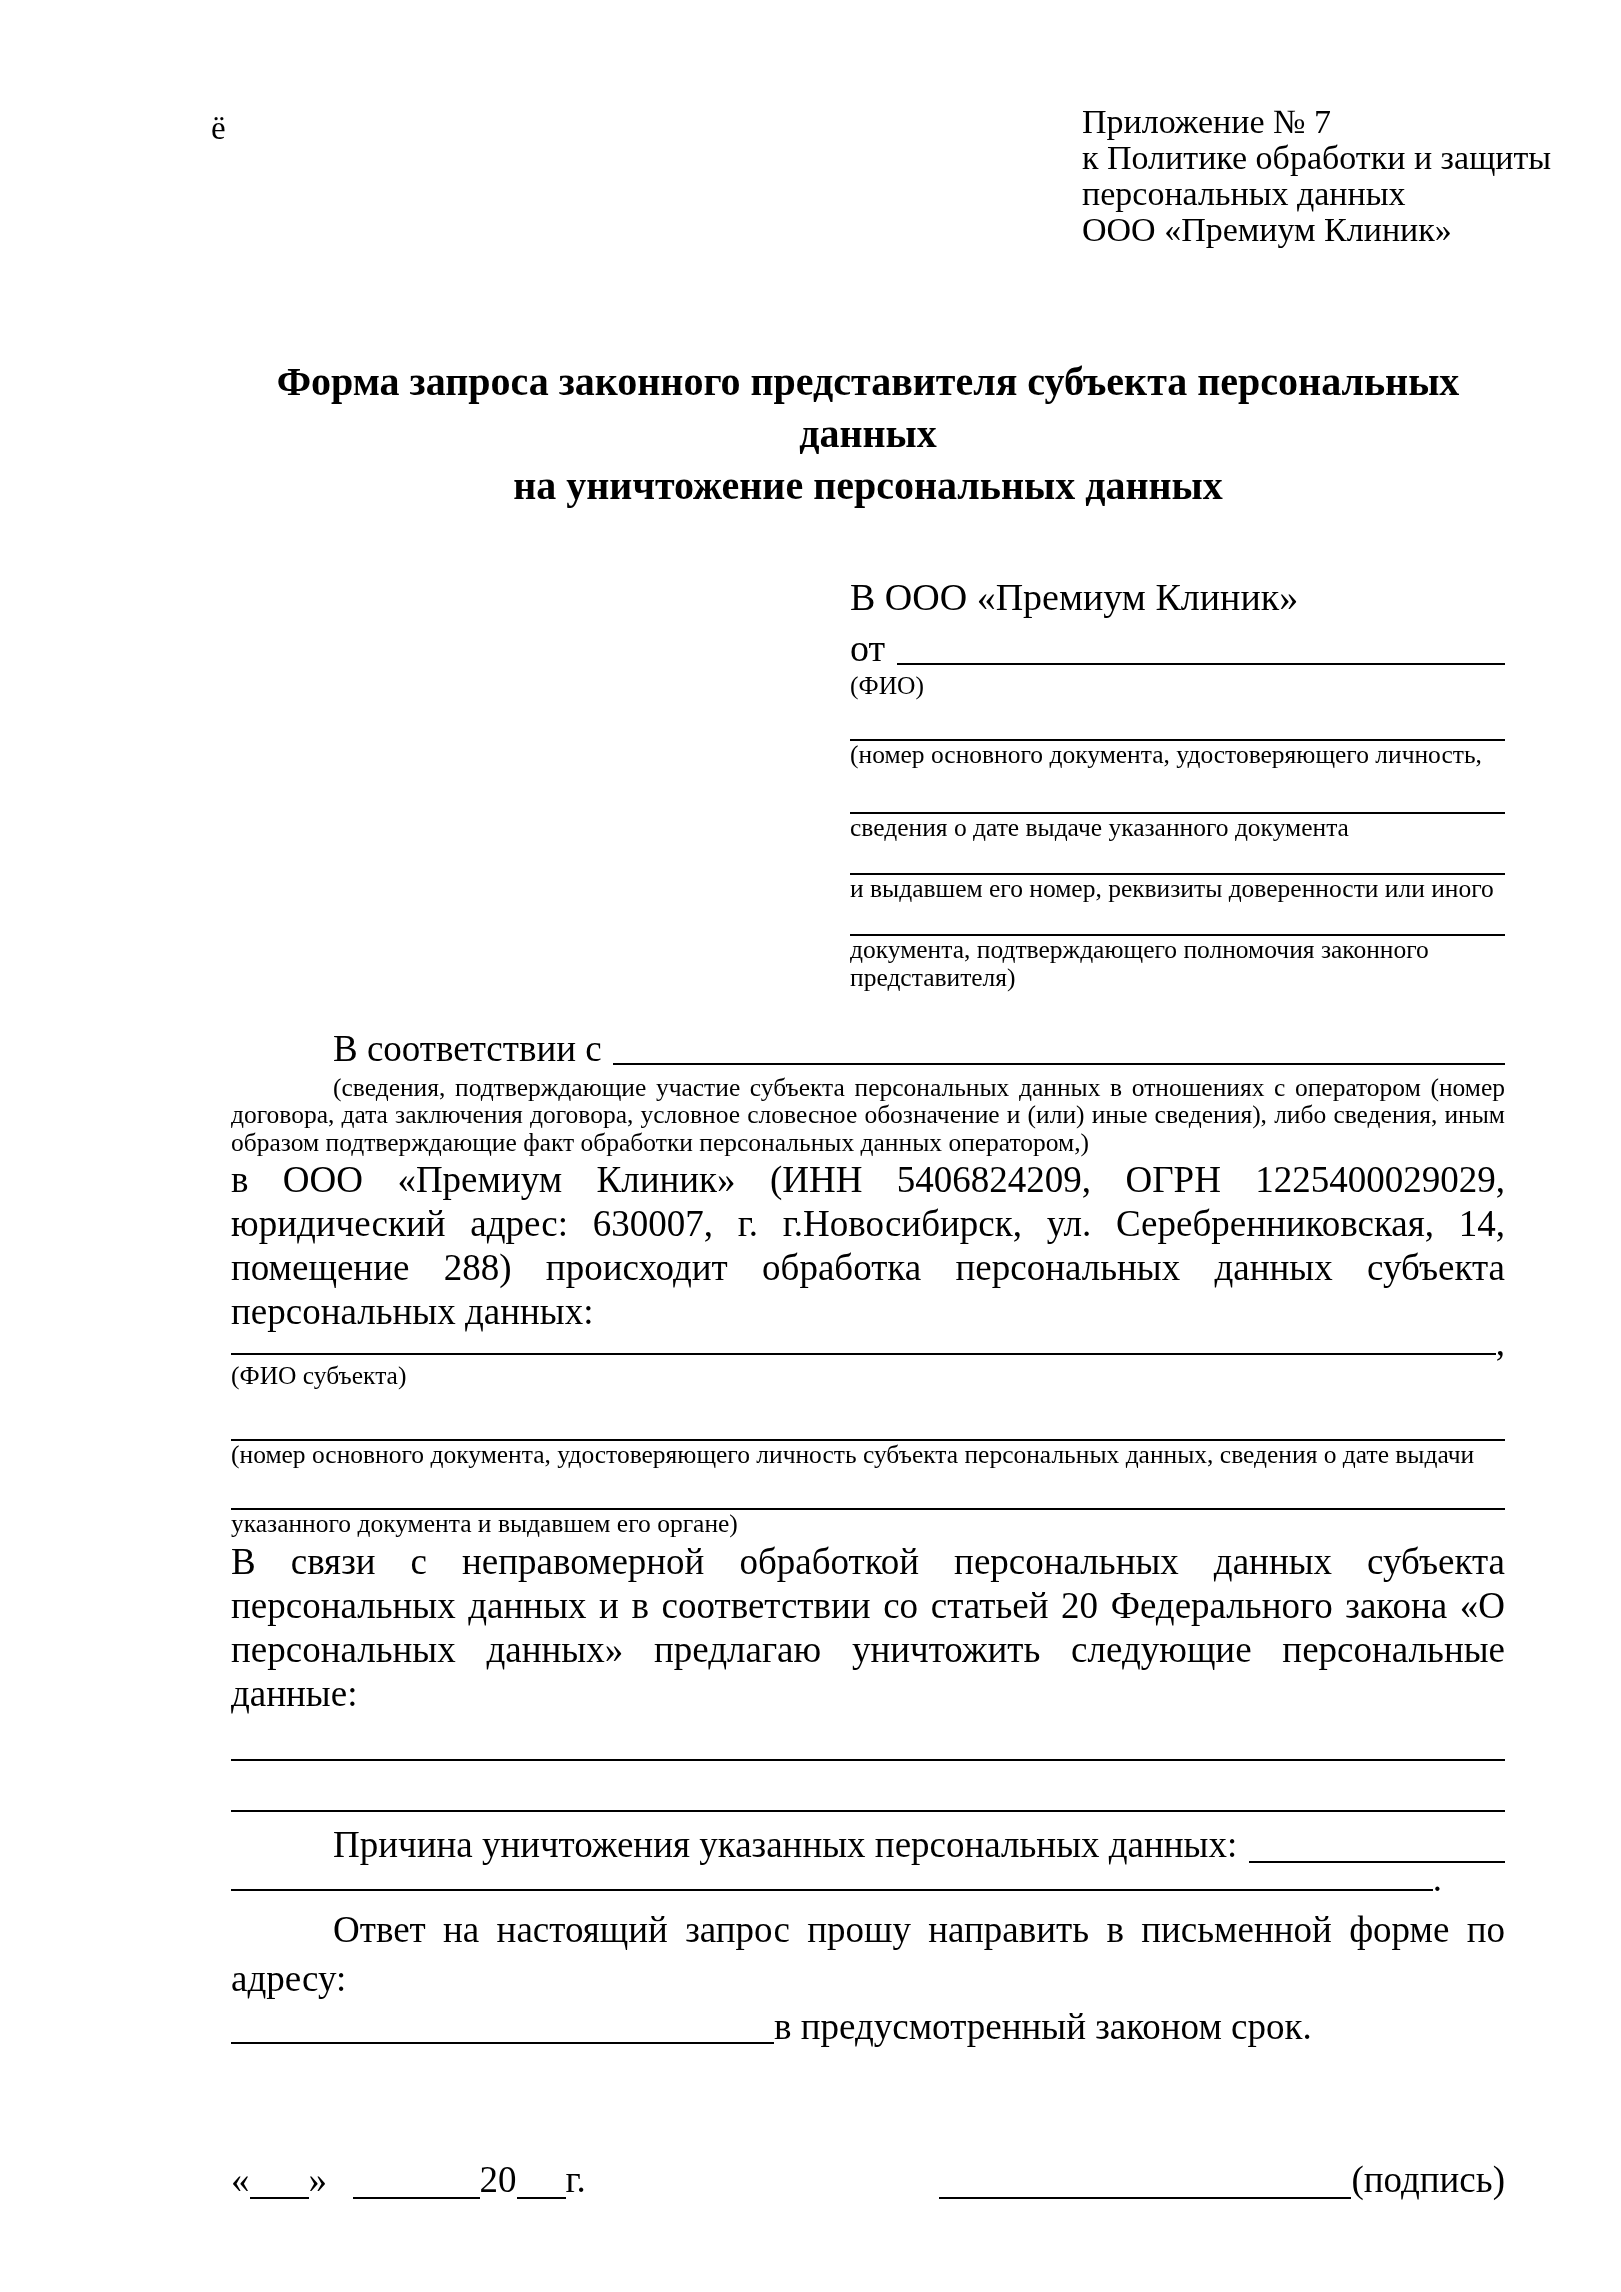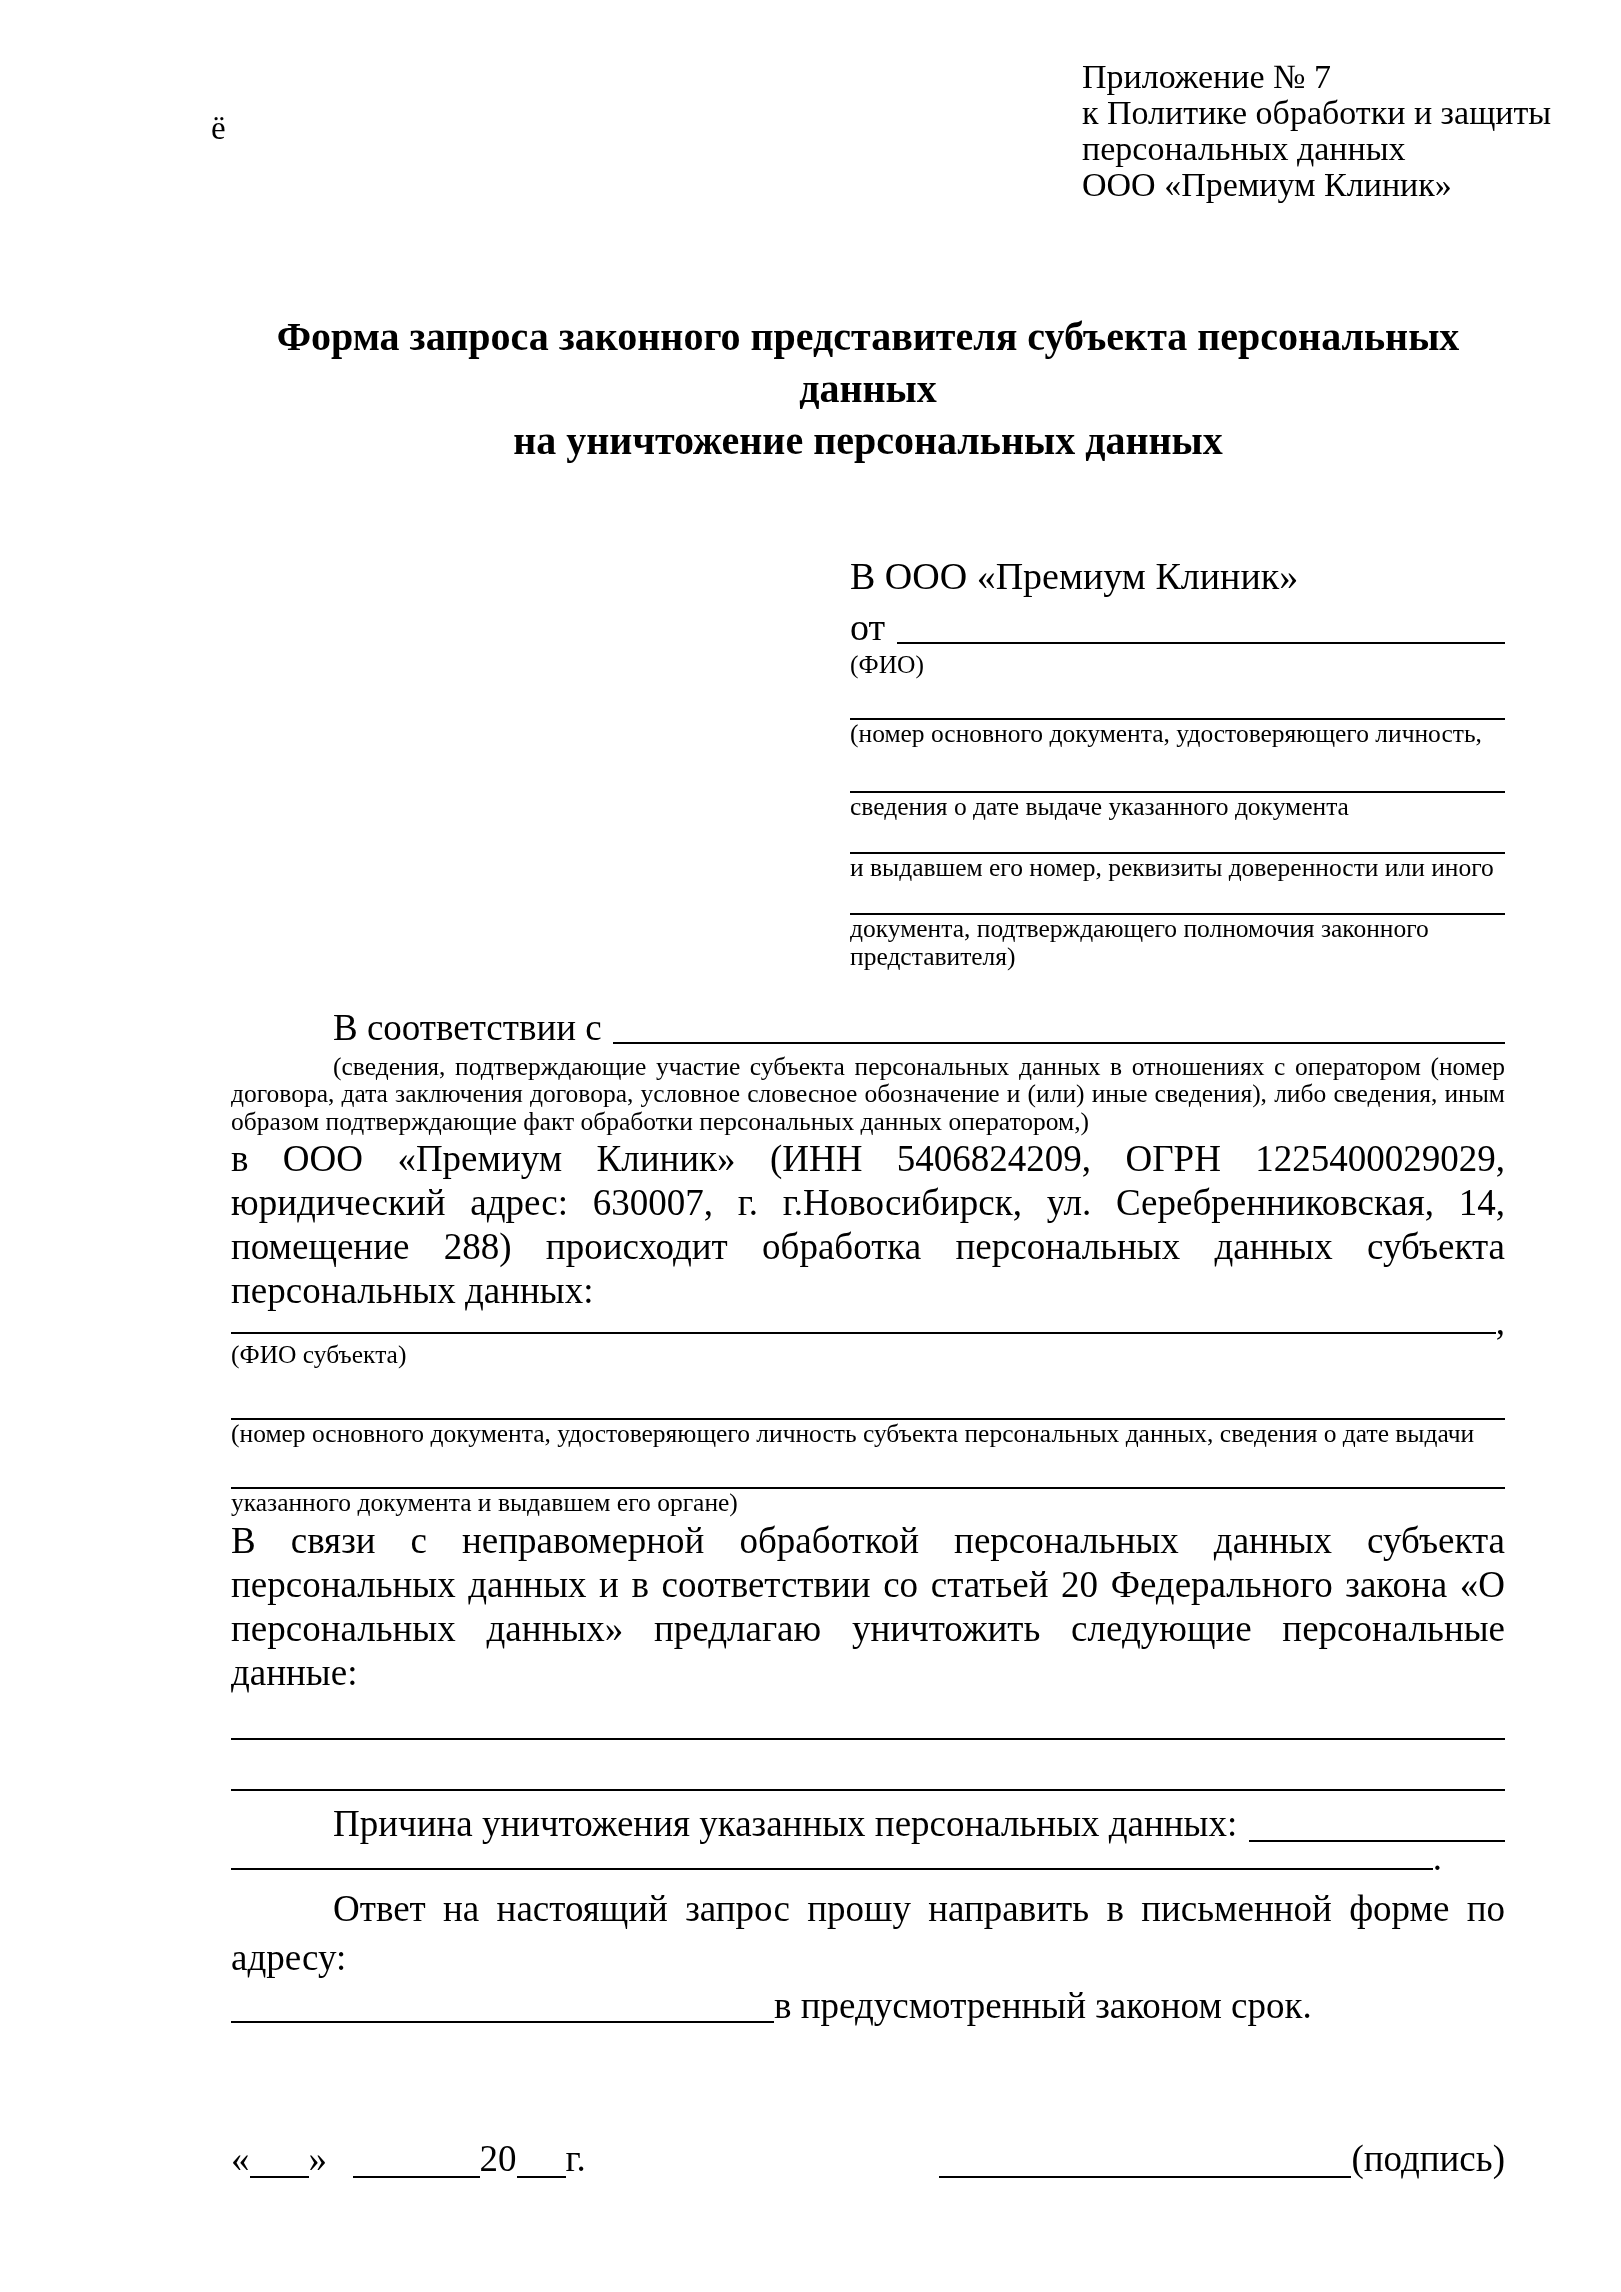--- a/index.html
+++ b/index.html
@@ -22,38 +22,38 @@
   }
   .content {
     position: absolute;
     left: 231px;
     top: 0;
     width: 1274px;
   }
   
   .appendix {
     margin-left: 851px;
-    padding-top: 59px;
+    padding-top: 104px;
     font-size: 34px;
     line-height: 36px;
     white-space: nowrap;
   }
   
   .title {
     margin: 108px 0 0 0;
     text-align: center;
     font-size: 40px;
     font-weight: bold;
     line-height: 52px;
   }
   .title .tl { display: block; }
   
   .addr {
     margin-left: 619px;
-    margin-top: 86px;
+    margin-top: 62px;
     font-size: 38px;
     line-height: 47px;
   }
   .from-row { display: flex; margin-top: 3.9px; }
   .uline {
     flex: 1;
     border-bottom: 2.9px solid #000;
     margin: 0 0 6.9px 11.8px;
   }
   .cap {

